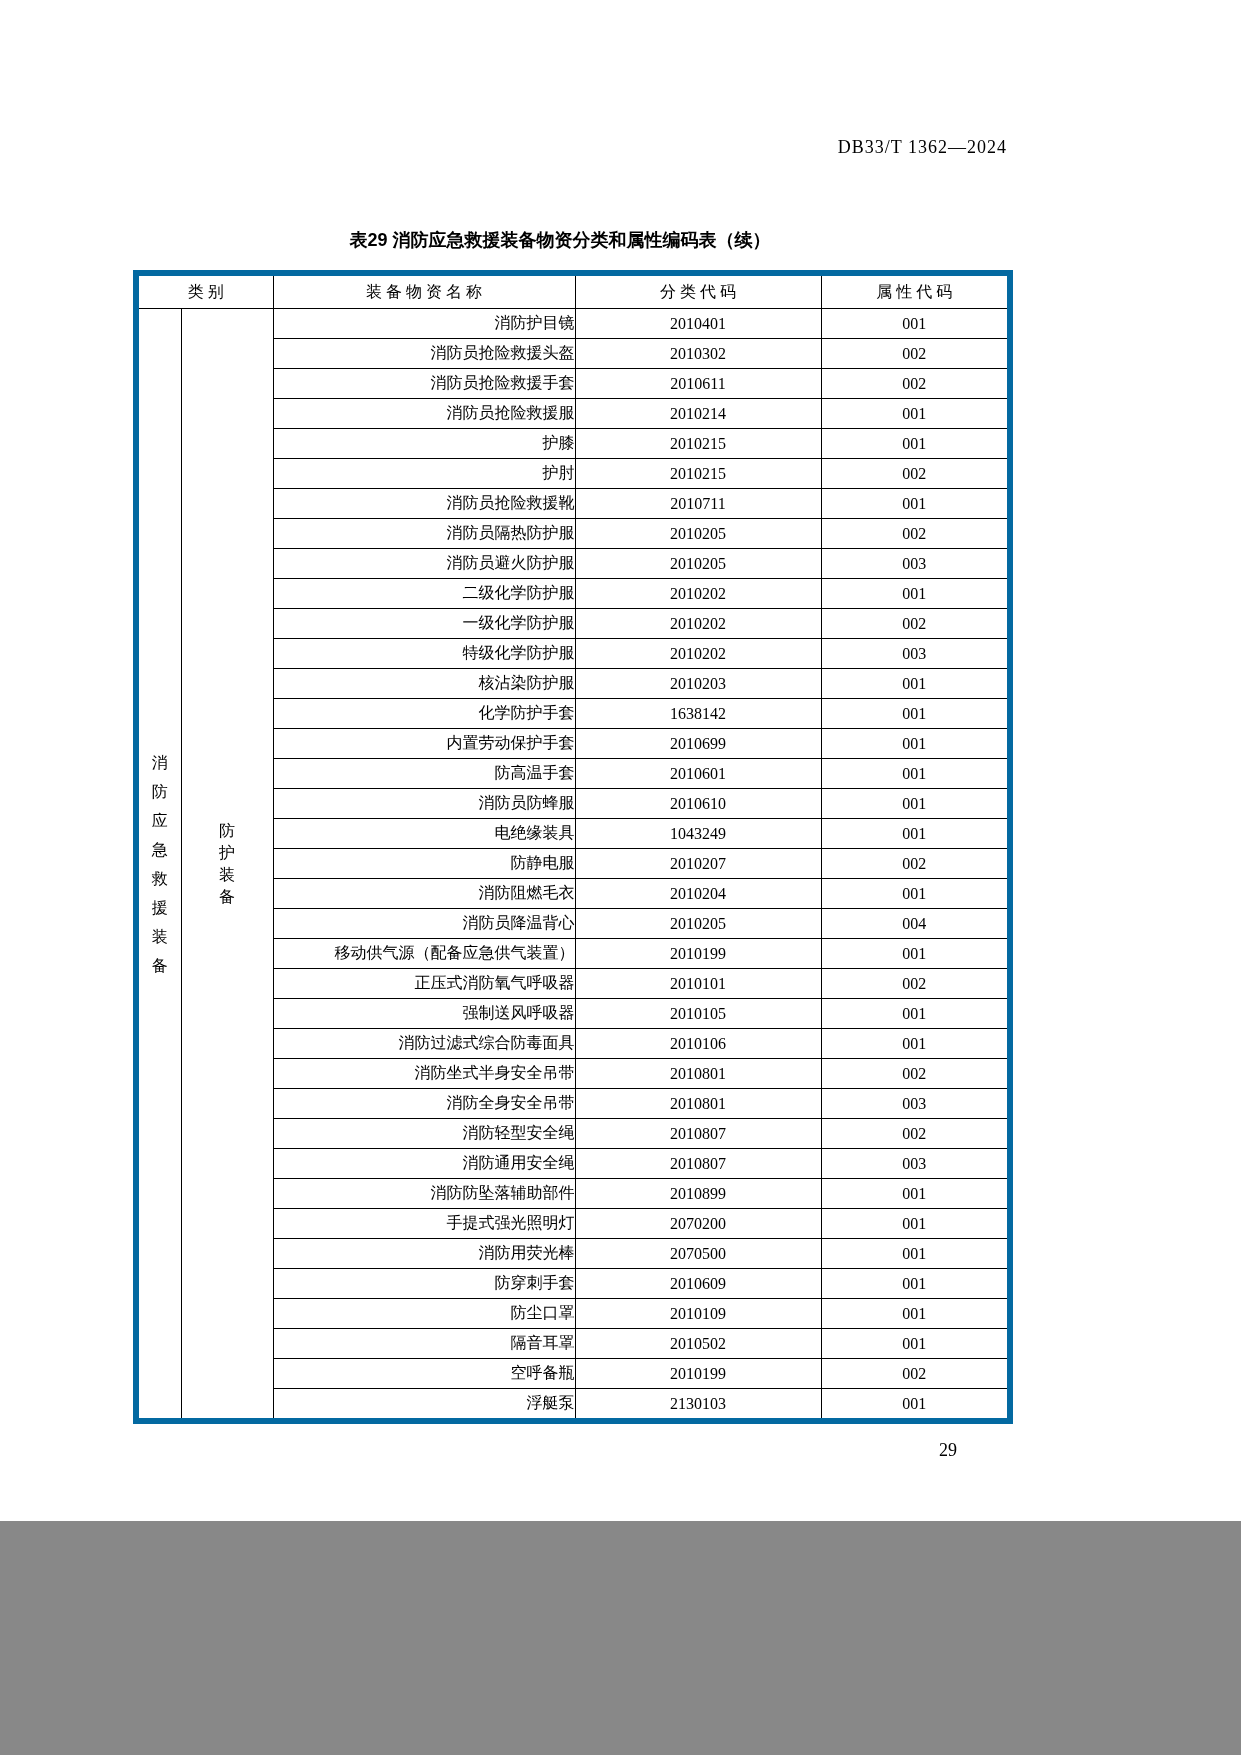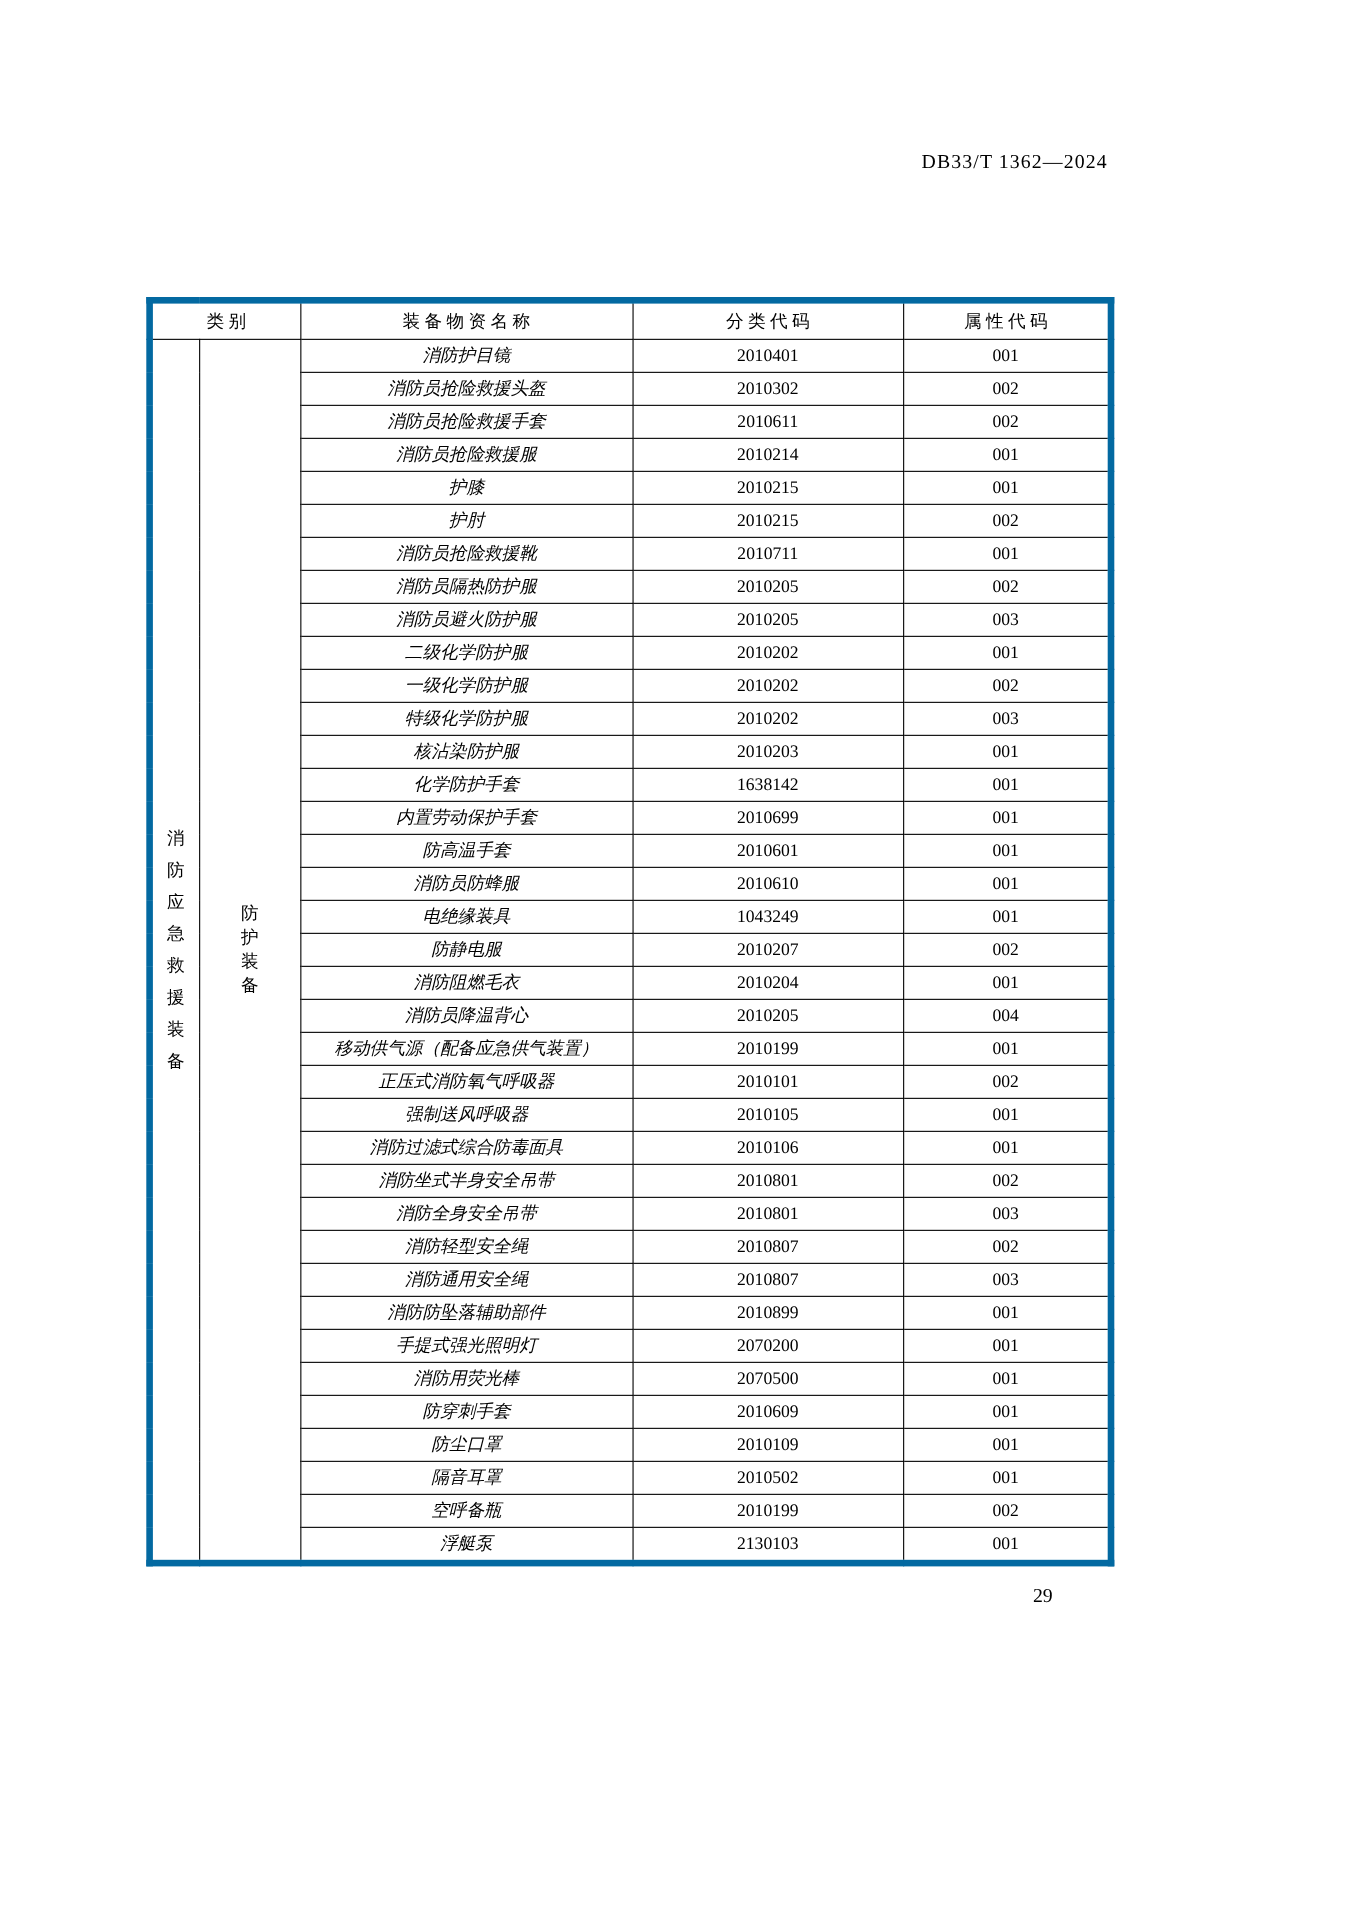--- a/index.html
+++ b/index.html
@@ -1,18 +1,18 @@
 <!DOCTYPE html>
 <html><head>
 <meta charset="utf-8">
 <style>
   html,body{margin:0;padding:0;background:#888;}
   .page{
     position:relative;
-    width:1241px;height:1755px;
+    width:1241px;height:1521px;
     background:#ffffff;
     margin:0 auto;
     font-family:"Liberation Serif","DejaVu Serif",serif;
     color:#000;
   }
   .doc-number{
     position:absolute;
     top:137px;right:234px;
     font-size:18px;
     letter-spacing:1px;
@@ -40,23 +40,22 @@
     vertical-align:middle;
   }
   table.main-table{border:6px solid #0369a1;}
   table.main-table th{
     height:32px;
     font-weight:normal;
     text-align:center;
   }
   td.name-cell{
     height:29px;
-    text-align:center;
+    text-align:right;
     padding-left:12px;
-    font-style:italic;
   }
   td.code-cell{text-align:center;}
   td.vertical-cell{text-align:center;}
   .vtext{
     display:inline-block;
     font-size:16px;
     text-align:center;
   }
   .vtext.main{line-height:29px;}
   .vtext.sub{line-height:22px;}
@@ -71,20 +70,21 @@
   .col-class{width:246px;}
   .col-attr{width:189px;}
 </style>
 </head>
 <body>
 
 <div class="page">
 
   <div class="doc-number">DB33/T 1362—2024</div>
 
+  <div class="table-title">表29  消防应急救援装备物资分类和属性编码表（续）</div>
 
   <table class="main-table">
     <colgroup>
       <col class="col-cat1">
       <col class="col-cat2">
       <col class="col-name">
       <col class="col-class">
       <col class="col-attr">
     </colgroup>
     <thead>

